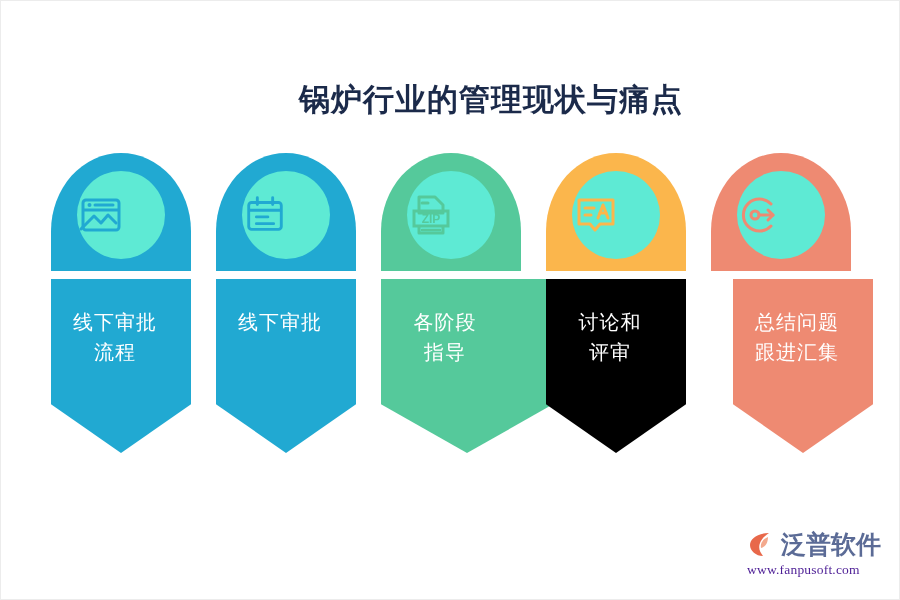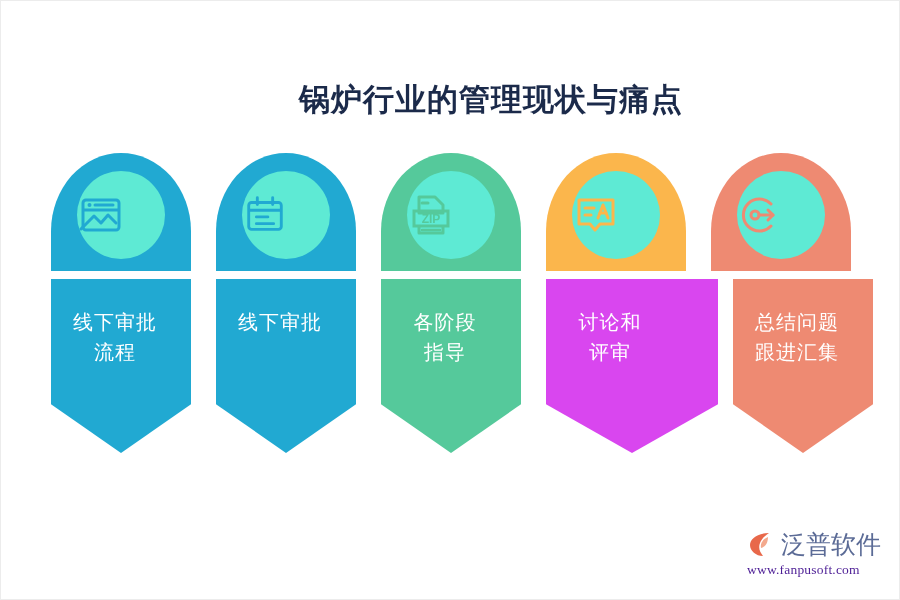--- a/index.html
+++ b/index.html
@@ -119,21 +119,21 @@
     display: flex;
     align-items: center;
     gap: 4px;
     height: 34px;
   }
   .logo-mark {
     flex: 0 0 auto;
   }
   .logo-text {
     font-size: 25px;
-    font-weight: normal;
+    font-weight: bold;
     color: #5b6b96;
     letter-spacing: 0px;
     font-family: "Liberation Serif", "DejaVu Serif", serif;
     line-height: 1;
     white-space: nowrap;
   }
   .logo-url {
     margin-top: 1px;
     font-size: 13.5px;
     color: #c25a45;
@@ -194,39 +194,39 @@
           <svg width="48" height="48" viewBox="0 0 48 48">
             <path d="M12 6 h16 l8 8 v8 h-24 z" fill="none" stroke="#55c99b" stroke-width="3" stroke-linejoin="round"></path>
             <line x1="15" y1="12" x2="21" y2="12" stroke="#55c99b" stroke-width="3" stroke-linecap="round"></line>
             <rect x="7" y="20" width="34" height="15" fill="none" stroke="#55c99b" stroke-width="3"></rect>
             <text x="24" y="32" font-family="Liberation Sans, sans-serif" font-size="12" font-weight="bold" fill="#55c99b" text-anchor="middle">ZIP</text>
             <path d="M12 35 v7 h24 v-7" fill="none" stroke="#55c99b" stroke-width="3" stroke-linejoin="round"></path>
             <line x1="15" y1="39" x2="33" y2="39" stroke="#55c99b" stroke-width="2.5" stroke-linecap="round"></line>
           </svg>
         </div>
       </div>
-      <div class="banner" style="background: rgb(85, 201, 155);">
+      <div class="banner" style="background: rgb(85, 201, 155); padding-left: 32px;">
         <div class="banner-label">各阶段
 指导</div>
       </div>
     </div>
 
     <div class="column">
       <div class="dome" style="background: rgb(251, 182, 76);">
         <div class="circle">
           <svg width="48" height="48" viewBox="0 0 48 48">
             <path d="M7 9 h34 v24 h-13 l-5 6 l-5 -6 h-11 z" fill="none" stroke="#fbb64c" stroke-width="3" stroke-linejoin="round"></path>
             <line x1="13" y1="17" x2="22" y2="17" stroke="#fbb64c" stroke-width="3" stroke-linecap="round"></line>
             <line x1="13" y1="24" x2="19" y2="24" stroke="#fbb64c" stroke-width="3" stroke-linecap="round"></line>
             <polyline points="26,27 31,14 36,27" fill="none" stroke="#fbb64c" stroke-width="3" stroke-linejoin="round" stroke-linecap="round"></polyline>
             <line x1="28" y1="22" x2="34" y2="22" stroke="#fbb64c" stroke-width="3" stroke-linecap="round"></line>
           </svg>
         </div>
       </div>
-      <div class="banner" style="background: #d946ef; padding-left: 32px;">
+      <div class="banner" style="background: #000000;">
         <div class="banner-label">讨论和
 评审</div>
       </div>
     </div>
 
     <div class="column">
       <div class="dome" style="background: rgb(238, 138, 114);">
         <div class="circle">
           <svg width="48" height="48" viewBox="0 0 48 48">
             <path d="M34 13 A16 16 0 1 0 34 35" fill="none" stroke="#ee8a72" stroke-width="3" stroke-linecap="round"></path>

